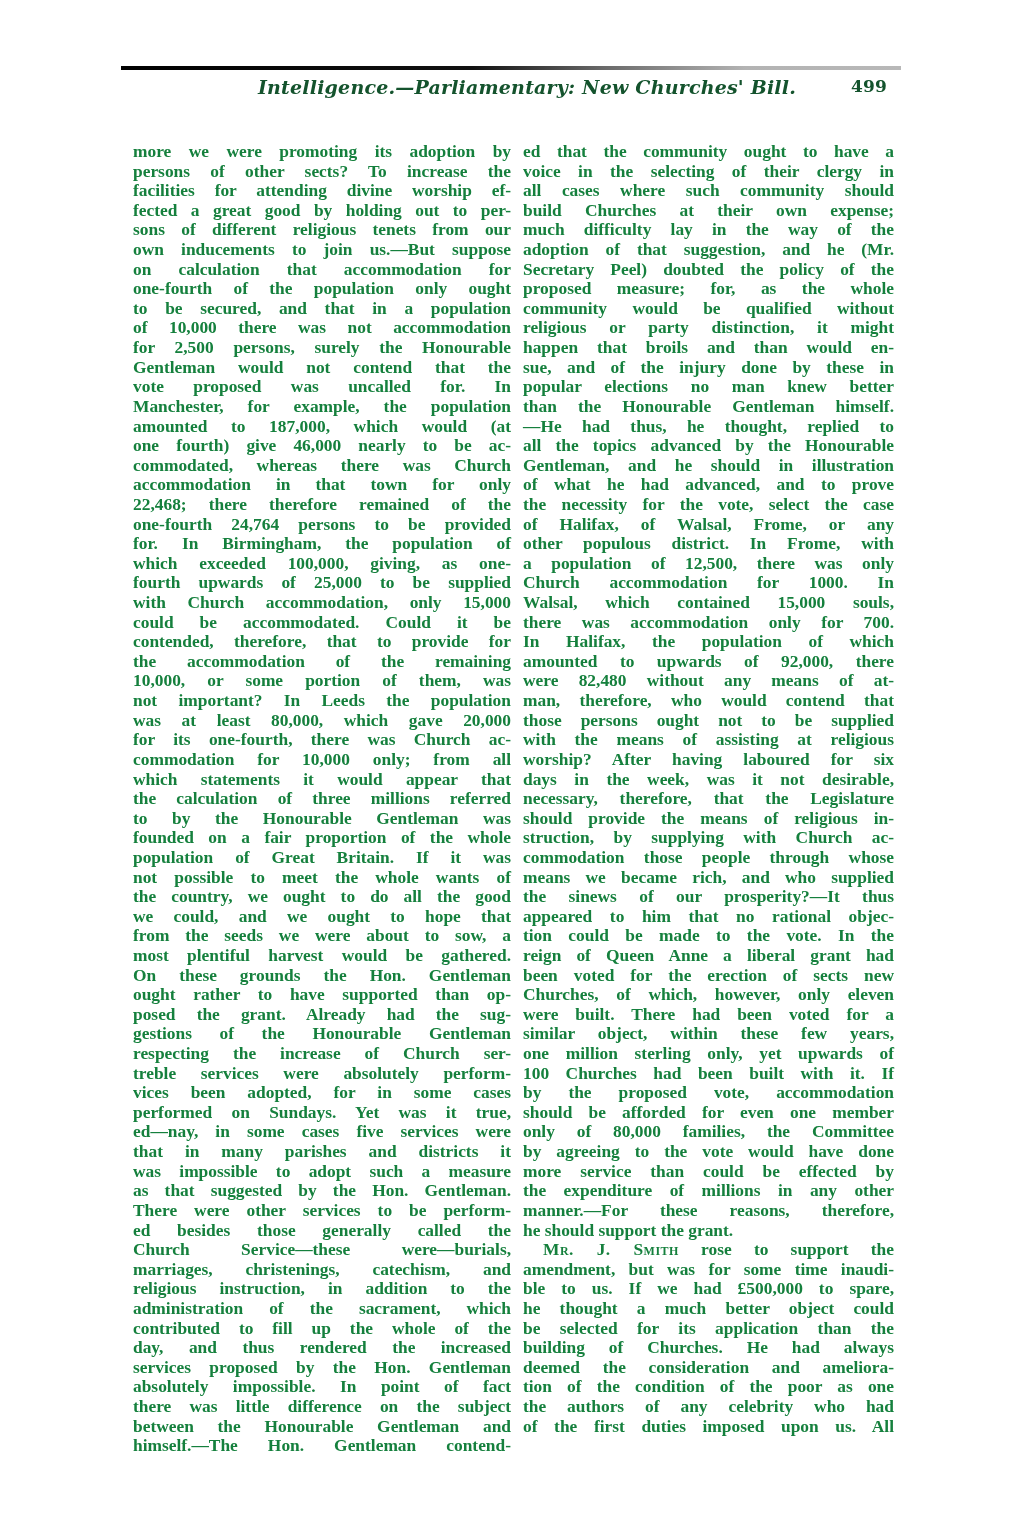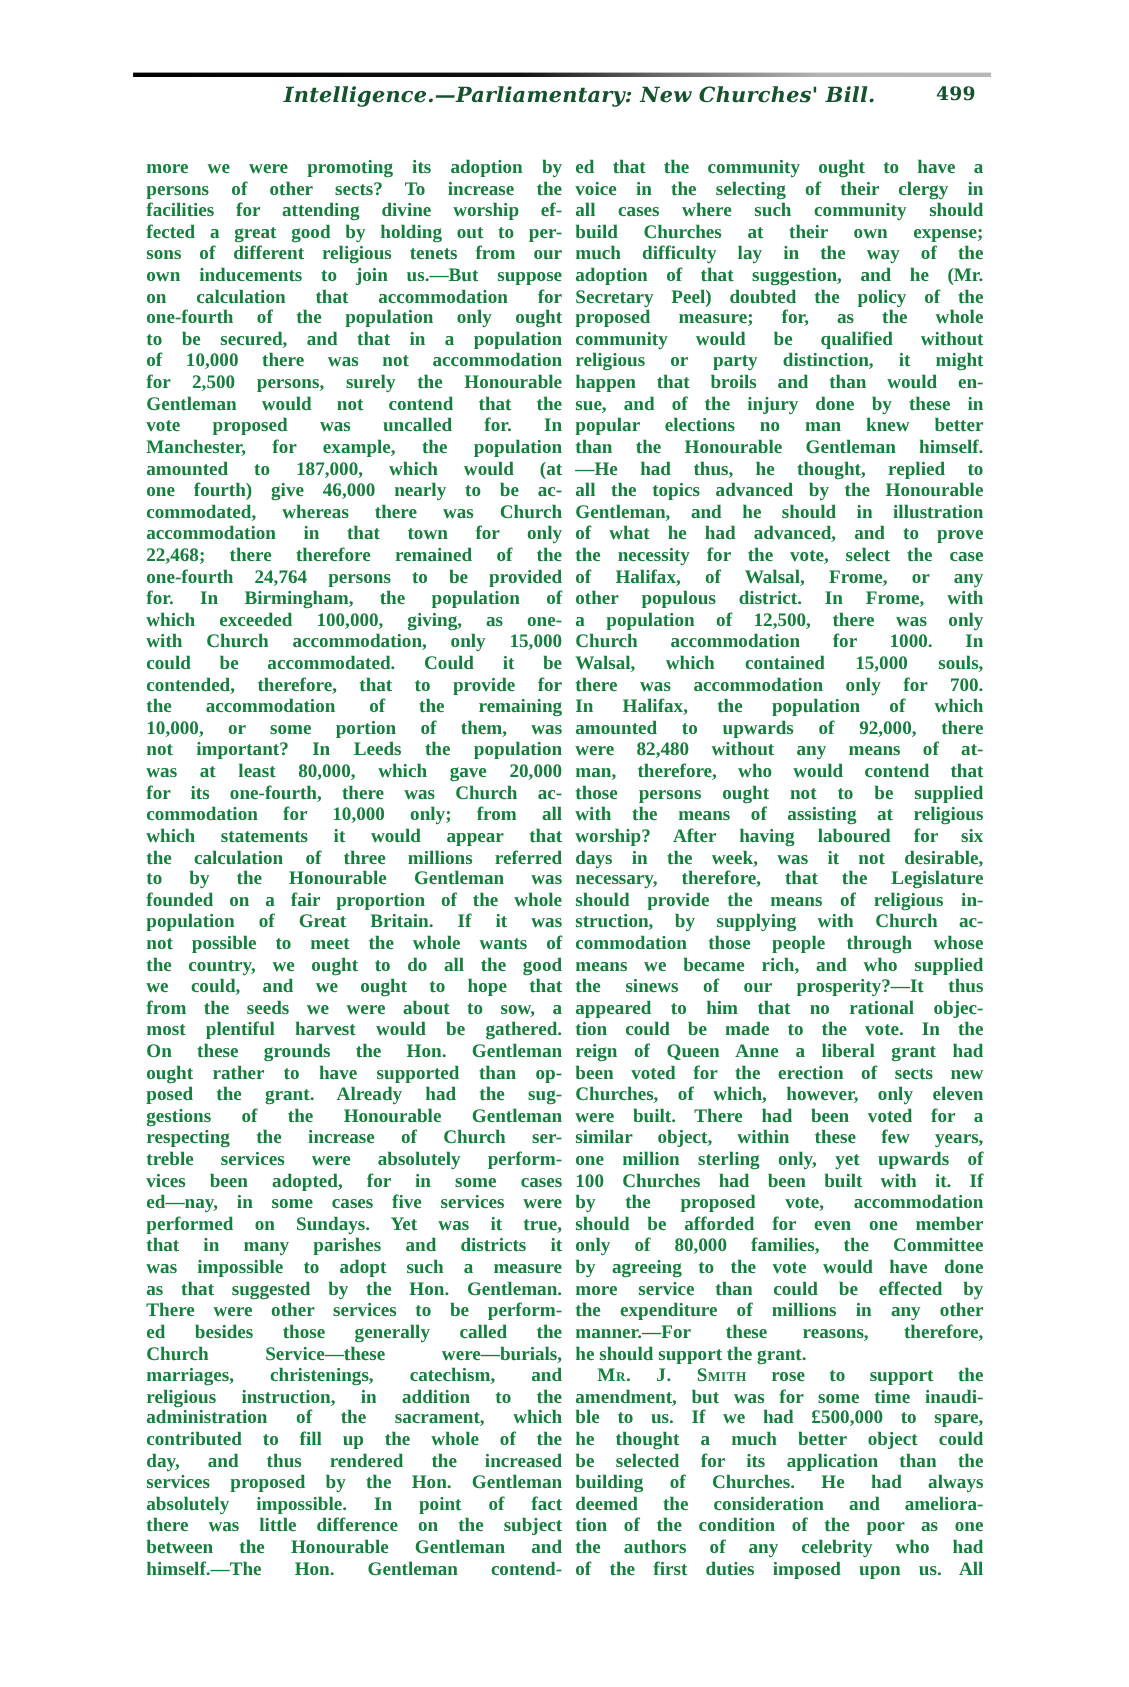--- a/index.html
+++ b/index.html
@@ -55,20 +55,21 @@
     <span class="line">vote proposed was uncalled for.  In</span>
     <span class="line">Manchester, for example, the population</span>
     <span class="line">amounted to 187,000, which would (at</span>
     <span class="line">one fourth) give 46,000 nearly to be ac-</span>
     <span class="line">commodated, whereas there was Church</span>
     <span class="line">accommodation in that town for only</span>
     <span class="line">22,468; there therefore remained of the</span>
     <span class="line">one-fourth 24,764 persons to be provided</span>
     <span class="line">for.  In Birmingham, the population of</span>
     <span class="line">which exceeded 100,000, giving, as one-</span>
+    <span class="line">fourth upwards of 25,000 to be supplied</span>
     <span class="line">with Church accommodation, only 15,000</span>
     <span class="line">could be accommodated.  Could it be</span>
     <span class="line">contended, therefore, that to provide for</span>
     <span class="line">the accommodation of the remaining</span>
     <span class="line">10,000, or some portion of them, was</span>
     <span class="line">not important?  In Leeds the population</span>
     <span class="line">was at least 80,000, which gave 20,000</span>
     <span class="line">for its one-fourth, there was Church ac-</span>
     <span class="line">commodation for 10,000 only; from all</span>
     <span class="line">which statements it would appear that</span>
@@ -81,22 +82,22 @@
     <span class="line">we could, and we ought to hope that</span>
     <span class="line">from the seeds we were about to sow, a</span>
     <span class="line">most plentiful harvest would be gathered.</span>
     <span class="line">On these grounds the Hon. Gentleman</span>
     <span class="line">ought rather to have supported than op-</span>
     <span class="line">posed the grant.  Already had the sug-</span>
     <span class="line">gestions of the Honourable Gentleman</span>
     <span class="line">respecting the increase of Church ser-</span>
     <span class="line">treble services were absolutely perform-</span>
     <span class="line">vices been adopted, for in some cases</span>
+    <span class="line">performed on Sundays.  Yet was it true,</span>
     <span class="line">ed—nay, in some cases five services were</span>
-    <span class="line">performed on Sundays.  Yet was it true,</span>
     <span class="line">that in many parishes and districts it</span>
     <span class="line">was impossible to adopt such a measure</span>
     <span class="line">as that suggested by the Hon. Gentleman.</span>
     <span class="line">There were other services to be perform-</span>
     <span class="line">ed besides those generally called the</span>
     <span class="line">Church Service—these were—burials,</span>
     <span class="line">marriages, christenings, catechism, and</span>
     <span class="line">religious instruction, in addition to the</span>
     <span class="line">administration of the sacrament, which</span>
     <span class="line">contributed to fill up the whole of the</span>

